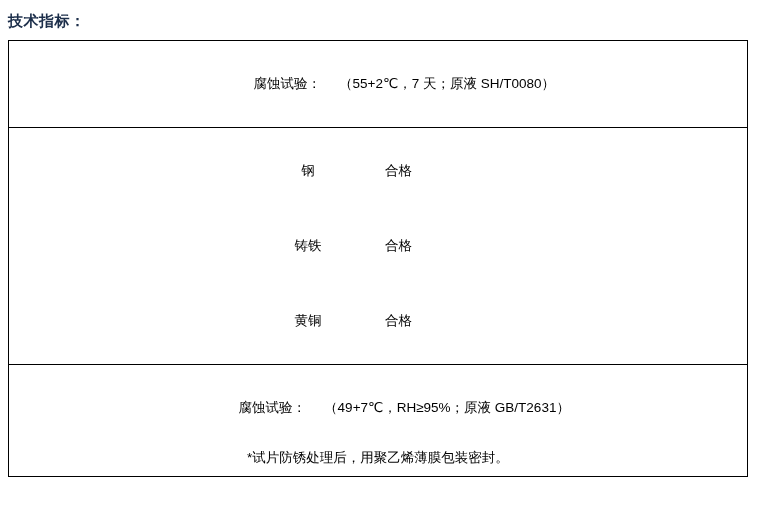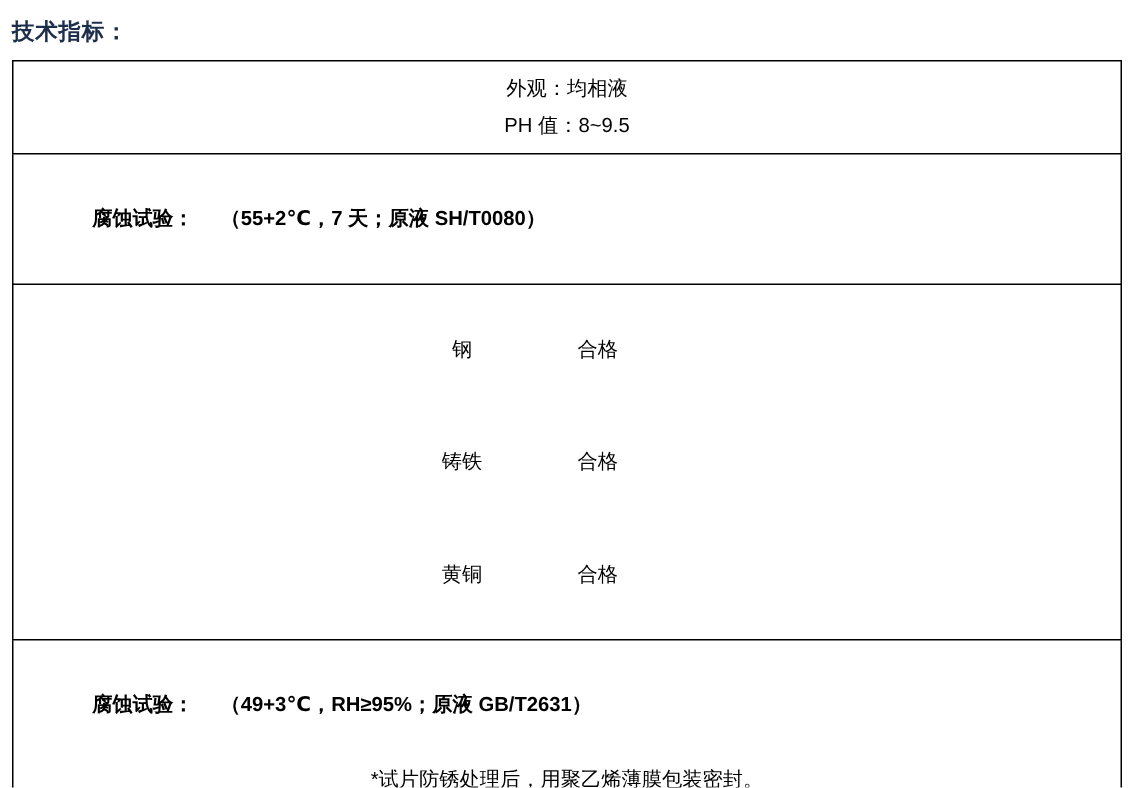--- a/index.html
+++ b/index.html
@@ -76,21 +76,21 @@
   }
   .pairrow .c3 {
     display: inline-block;
     width: 60px;
     text-align: left;
   }
   .testrow {
     font-size: 13.5px;
     line-height: 25px;
     white-space: pre;
-    font-weight: bold;
+    text-align: center;
   }
   .testrow .tname {
     display: inline-block;
     min-width: 0;
   }
   .testrow .tcond {
     display: inline-block;
     padding-left: 18px;
   }
   .note {
@@ -103,28 +103,20 @@
 </head>
 <body>
 
 <div class="page">
 
   <div class="page-title">技术指标：</div>
 
   <table class="spec-table">
     <tbody>
 
-      <tr>
-        <td>
-          <div class="block">
-            <div class="line center">外观：均相液</div>
-            <div class="line center">PH 值：8~9.5</div>
-          </div>
-        </td>
-      </tr>
 
       <tr>
         <td>
           <div class="block">
             <div class="testrow">
               <span class="tname">腐蚀试验：</span><span class="tcond">（55+2℃，7 天；原液 SH/T0080）</span>
             </div>
           </div>
         </td>
       </tr>
@@ -144,21 +136,21 @@
               </div>
             </div>
           </div>
         </td>
       </tr>
 
       <tr>
         <td>
           <div class="block">
             <div class="testrow">
-              <span class="tname">腐蚀试验：</span><span class="tcond">（49+3℃，RH≥95%；原液 GB/T2631）</span>
+              <span class="tname">腐蚀试验：</span><span class="tcond">（49+7℃，RH≥95%；原液 GB/T2631）</span>
             </div>
             <div class="note">*试片防锈处理后，用聚乙烯薄膜包装密封。</div>
           </div>
         </td>
       </tr>
 
     </tbody>
   </table>
 
 </div>

